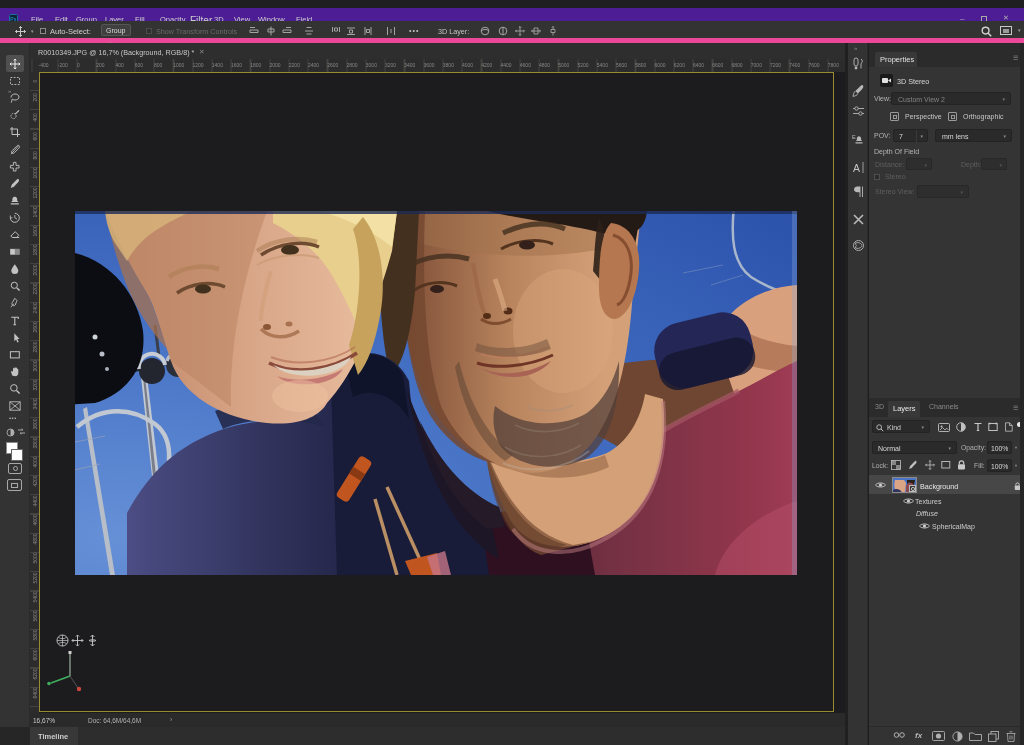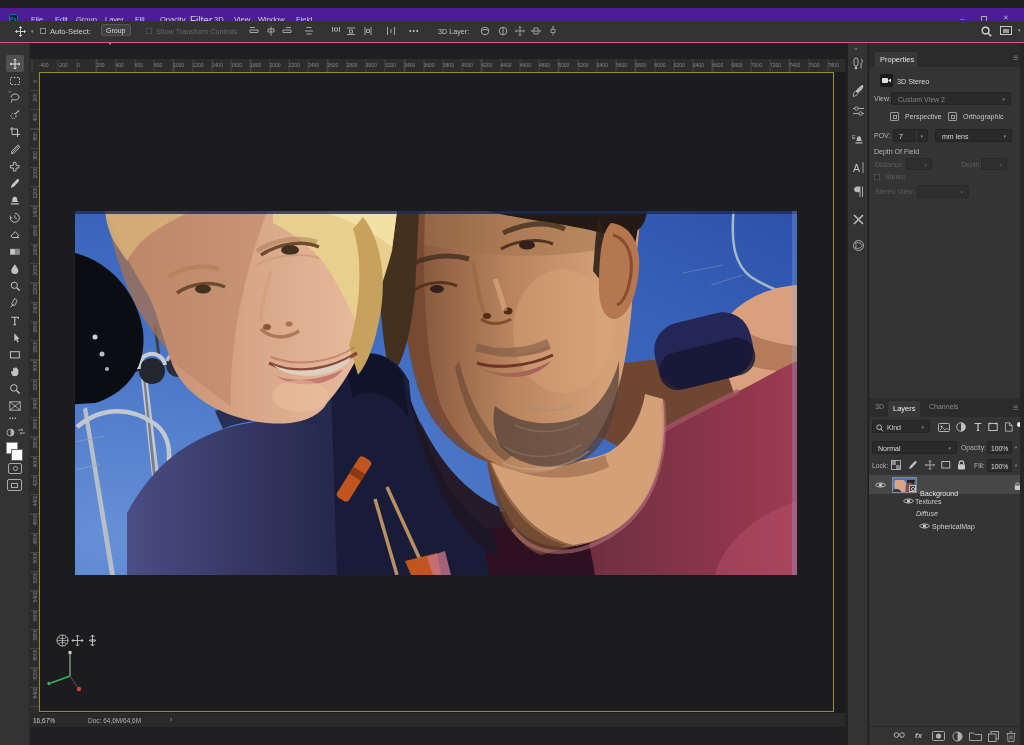--- a/index.html
+++ b/index.html
@@ -22,21 +22,21 @@
       <div style="position:absolute;left:160px;top:7px;font-size:7.5px;color:#cfcfcf;white-space:nowrap;">Opacity</div>
       <div style="position:absolute;left:190px;top:7px;font-size:10px;color:#cfcfcf;white-space:nowrap;">Filter</div>
       <div style="position:absolute;left:214px;top:7px;font-size:7.5px;color:#cfcfcf;white-space:nowrap;">3D</div>
       <div style="position:absolute;left:234px;top:7px;font-size:7.5px;color:#cfcfcf;white-space:nowrap;">View</div>
       <div style="position:absolute;left:258px;top:7px;font-size:7.5px;color:#cfcfcf;white-space:nowrap;">Window</div>
       <div style="position:absolute;left:296px;top:7px;font-size:7.5px;color:#cfcfcf;white-space:nowrap;">Field</div>
       <div style="position:absolute;left:960px;top:6px;font-size:8px;color:#b0b0b0;white-space:nowrap;">–</div>
       <div style="position:absolute;left:981px;top:8px;width:5.5px;height:5.5px;border:1px solid #a8a8a8;"></div>
       <div style="position:absolute;left:1003px;top:6px;font-size:7px;color:#b0b0b0;white-space:nowrap;">✕</div>
     </div>
-<div style="position:absolute;left:0px;top:21px;width:1024px;height:22px;background:#333333;border-bottom:1px solid #ec4899;">
+<div style="position:absolute;left:0px;top:21px;width:1024px;height:22px;background:#333333;border-bottom:5px solid #ec4899;">
       <svg width="11" height="11" style="position:absolute;left:15px;top:5px;">
         <path d="M5.5,0.5 L5.5,10.5 M0.5,5.5 L10.5,5.5 M5.5,0.5 L4,2 M5.5,0.5 L7,2 M5.5,10.5 L4,9 M5.5,10.5 L7,9 M0.5,5.5 L2,4 M0.5,5.5 L2,7 M10.5,5.5 L9,4 M10.5,5.5 L9,7" stroke="#c8c8c8" fill="none" stroke-width="1"></path>
       </svg>
       <div style="position:absolute;left:30px;top:8px;font-size:4.5px;color:#9a9a9a;white-space:nowrap;">▼</div>
       <div style="position:absolute;left:40px;top:7px;width:5.5px;height:5.5px;border:0.8px solid #8a8a8a;background:#2c2c2c;"></div>
       <div style="position:absolute;left:50px;top:6px;font-size:7.5px;color:#d0d0d0;white-space:nowrap;">Auto-Select:</div>
       <div style="position:absolute;left:101px;top:3px;width:30px;height:12px;background:#404040;border:1px solid #565656;border-radius:2px;color:#dcdcdc;font-size:7px;padding-left:4px;line-height:12px;">Group &nbsp;<span style="font-size:4px;color:#aaa;">▼</span></div>
       <div style="position:absolute;left:146px;top:7px;width:5.5px;height:5.5px;border:0.8px solid #4c4c4c;background:#2f2f2f;"></div>
       <div style="position:absolute;left:156px;top:6px;font-size:7.2px;color:#6a6a6a;white-space:nowrap;">Show Transform Controls</div>
       <svg width="10" height="10" style="position:absolute;left:249px;top:5px;">
@@ -172,20 +172,24 @@
         <path d="M1,3 L6,3 M6,3 L4.5,1.8 M8,6 L3,6 M3,6 L4.5,7.2" stroke="#b0b0b0" fill="none" stroke-width="0.9"></path>
       </svg>
       <div style="position:absolute;left:6px;top:399px;width:12px;height:12px;background:#ffffff;border:0.8px solid #888;"></div>
       <div style="position:absolute;left:11px;top:406px;width:12px;height:12px;background:#fdfdfd;border:0.8px solid #666;"></div>
       <div style="position:absolute;left:8px;top:420px;width:14px;height:11px;border:1px solid #a8a8a8;border-radius:2px;">
         <div style="position:absolute;left:3.5px;top:2px;width:5px;height:5px;border-radius:50%;border:0.9px solid #a8a8a8;"></div>
       </div>
       <div style="position:absolute;left:7px;top:436px;width:15px;height:12px;border:1px solid #a8a8a8;border-radius:2px;">
         <div style="position:absolute;left:2.5px;top:2.5px;width:7px;height:5px;border:0.9px solid #a8a8a8;"></div>
       </div>
+    </div>
+<div style="position:absolute;left:30px;top:43px;width:815px;height:16px;background:#2e2e2e;">
+      <div style="position:absolute;left:8px;top:4.5px;font-size:7.2px;color:#c8c8c8;white-space:nowrap;">R0010349.JPG @ 16,7% (Background, RGB/8) *</div>
+      <div style="position:absolute;left:169px;top:4.5px;font-size:6.5px;color:#8a8a8a;white-space:nowrap;">✕</div>
     </div>
 <div style="position:absolute;left:30px;top:59px;width:815px;height:13px;background:#2c2c2c;overflow:hidden;">
       <div style="position:absolute;left:0;top:0;width:815px;height:13px;background:repeating-linear-gradient(to right,transparent 0,transparent 17.95px,#55554e 17.95px,#55554e 19.25px);background-position:9.5px 0;opacity:0.55;"></div>
       <span style="position:absolute;left:8.5px;top:3px;font-size:5px;color:#87878a;">-400</span>
       <span style="position:absolute;left:27.8px;top:3px;font-size:5px;color:#87878a;">-200</span>
       <span style="position:absolute;left:47.0px;top:3px;font-size:5px;color:#87878a;">0</span>
       <span style="position:absolute;left:66.2px;top:3px;font-size:5px;color:#87878a;">200</span>
       <span style="position:absolute;left:85.5px;top:3px;font-size:5px;color:#87878a;">400</span>
       <span style="position:absolute;left:104.8px;top:3px;font-size:5px;color:#87878a;">600</span>
       <span style="position:absolute;left:124.0px;top:3px;font-size:5px;color:#87878a;">800</span>
@@ -433,20 +437,26 @@
           <circle cx="40" cy="41" r="2.2" fill="#c8473f"></circle>
           <rect x="29.5" y="3" width="3" height="3" fill="#cfcfcf"></rect>
         </svg>
       </div>
     </div>
 <div style="position:absolute;left:30px;top:713px;width:815px;height:14px;background:#2a2a2a;">
       <div style="position:absolute;left:3px;top:3.5px;font-size:6.5px;color:#c8c8c8;white-space:nowrap;">16,67%</div>
       <div style="position:absolute;left:58px;top:3.5px;font-size:6.5px;color:#b0b0b0;white-space:nowrap;">Doc: 64,6M/64,6M</div>
       <div style="position:absolute;left:140px;top:3px;font-size:7px;color:#999;white-space:nowrap;">›</div>
     </div>
+<div style="position:absolute;left:0px;top:727px;width:845px;height:18px;background:#2d2d2d;">
+      <div style="position:absolute;left:0px;top:0px;width:30px;height:18px;background:#262626;"></div>
+      <div style="position:absolute;left:30px;top:0px;width:48px;height:18px;background:#383838;">
+        <div style="position:absolute;left:8px;top:5px;font-size:7.5px;color:#cccccc;white-space:nowrap;font-weight:bold;">Timeline</div>
+      </div>
+    </div>
 <div style="position:absolute;left:845px;top:43px;width:3px;height:702px;background:#202020;"></div>
 <div style="position:absolute;left:848px;top:43px;width:20px;height:702px;background:#333333;border-right:1px solid #2a2a2a;">
       <div style="position:absolute;left:6px;top:2px;font-size:6px;color:#8a8a8a;white-space:nowrap;">»</div>
       <svg width="13" height="13" style="position:absolute;left:4px;top:14px;">
         <rect x="2" y="1" width="4" height="8" rx="2" fill="none" stroke="#b8b8b8" stroke-width="0.9"></rect>
         <circle cx="4" cy="11" r="1.4" fill="#b8b8b8"></circle>
         <path d="M9,2 C10.8,3 10.8,5.5 9,6.5 L9,11.5" stroke="#b8b8b8" fill="none" stroke-width="0.9"></path>
       </svg>
       <svg width="13" height="13" style="position:absolute;left:4px;top:41px;">
         <path d="M10.5,1 C12,2 11.5,3.8 9.6,5.7 L5.8,9.5 L3.4,7.1 L7.2,3.3 C9.1,1.4 9.6,0.6 10.5,1 Z" fill="#b8b8b8"></path>
@@ -613,21 +623,21 @@
             <rect width="26" height="17" fill="#4a74c8"></rect>
             <path d="M2,2 C1,6 1,10 3,13 C5,16 9,17 12,16 L13,5 L11,2 Z" fill="#d9a585"></path>
             <path d="M13,17 L13,8 C16,3 20,3 22,8 L23,17 Z" fill="#8a4a50"></path>
             <path d="M14,2 L22,2 L21,7 C18,4 16,4 14,6 Z" fill="#2a2018"></path>
             <path d="M0,12 C4,10 8,11 10,17 L0,17 Z" fill="#30345c"></path>
           </svg>
           <div style="position:absolute;right:0px;bottom:0px;width:7px;height:7px;background:#3a3a3a;border:0.5px solid #bbb;">
             <div style="position:absolute;left:1px;top:1px;width:3.5px;height:3.5px;border:0.8px solid #ddd;border-radius:50%;"></div>
           </div>
         </div>
-        <div style="position:absolute;left:51px;top:91px;font-size:7.2px;color:#e6e6e6;white-space:nowrap;">Background</div>
+        <div style="position:absolute;left:51px;top:84px;font-size:7.2px;color:#e6e6e6;white-space:nowrap;">Background</div>
         <svg width="7" height="9" style="position:absolute;left:145px;top:84px;">
           <rect x="0.8" y="3.5" width="5.4" height="4.5" rx="0.8" fill="#c8c8c8"></rect>
           <path d="M1.8,3.5 L1.8,2.6 A1.7,1.7 0 0 1 5.2,2.6 L5.2,3.5" stroke="#c8c8c8" stroke-width="1" fill="none"></path>
         </svg>
         <div style="position:absolute;left:34px;top:99px;">
           <svg width="11" height="8">
             <path d="M0.5,4 C2.5,1.3 8.5,1.3 10.5,4 C8.5,6.7 2.5,6.7 0.5,4 Z" fill="none" stroke="#d0d0d0" stroke-width="0.9"></path>
             <circle cx="5.5" cy="4" r="1.6" fill="#d0d0d0"></circle>
           </svg>
         </div>

